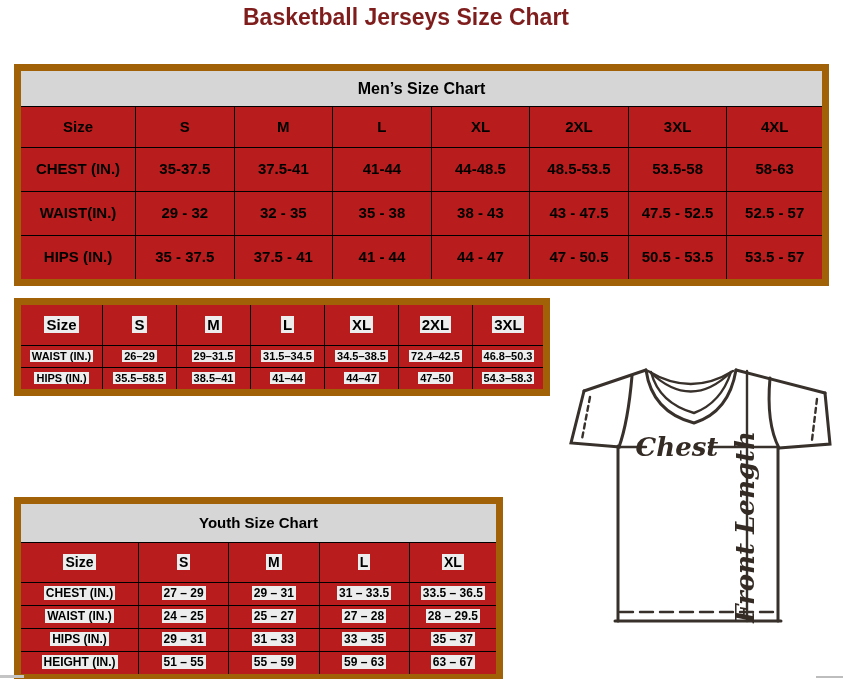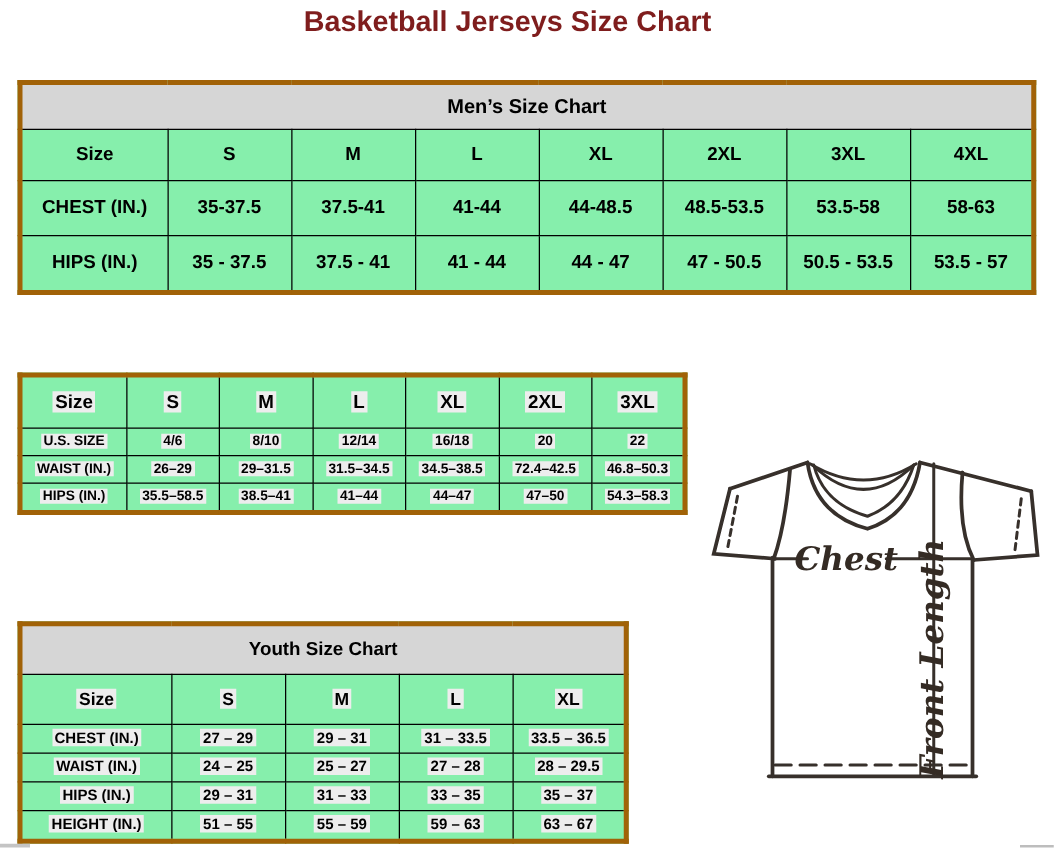--- a/index.html
+++ b/index.html
@@ -7,21 +7,21 @@
     width:843px;height:679px;position:relative;overflow:hidden;
     background:#ffffff;font-family:"Liberation Sans",sans-serif;
   }
   .title{
     position:absolute;left:0;top:4px;width:812px;margin:0;
     text-align:center;font-size:23px;font-weight:bold;color:#7f1d1d;
     font-family:"Liberation Sans",sans-serif;
   }
   table.chart{
     position:absolute;border-collapse:collapse;table-layout:fixed;
-    background:#86efac;border:4px solid #a16207;padding-left:24px;
+    background:#b91c1c;border:7px solid #a16207;padding-left:24px;
   }
   table.chart th,table.chart td{
     border:1px solid #000;text-align:center;vertical-align:middle;
     font-weight:bold;color:#000;padding:0;line-height:1.1;
     font-family:"Liberation Sans",sans-serif;
   }
   table.chart .band{background:#d6d6d6;}
   .hl{background:#ededed;padding:0 2px;}
 
   .tbl-men{left:14px;top:64px;width:815px;}
@@ -89,20 +89,30 @@
         </tr>
         <tr>
           <th class="rowlabel">CHEST (IN.)</th>
           <td>35-37.5</td>
           <td>37.5-41</td>
           <td>41-44</td>
           <td>44-48.5</td>
           <td>48.5-53.5</td>
           <td>53.5-58</td>
           <td>58-63</td>
+        </tr>
+        <tr>
+          <th class="rowlabel">WAIST(IN.)</th>
+          <td>29 - 32</td>
+          <td>32 - 35</td>
+          <td>35 - 38</td>
+          <td>38 - 43</td>
+          <td>43 - 47.5</td>
+          <td>47.5 - 52.5</td>
+          <td>52.5 - 57</td>
         </tr>
         <tr>
           <th class="rowlabel">HIPS (IN.)</th>
           <td>35 - 37.5</td>
           <td>37.5 - 41</td>
           <td>41 - 44</td>
           <td>44 - 47</td>
           <td>47 - 50.5</td>
           <td>50.5 - 53.5</td>
           <td>53.5 - 57</td>
@@ -123,29 +133,20 @@
         <tr class="size-row">
           <th><span class="hl">Size</span></th>
           <th><span class="hl">S</span></th>
           <th><span class="hl">M</span></th>
           <th><span class="hl">L</span></th>
           <th><span class="hl">XL</span></th>
           <th><span class="hl">2XL</span></th>
           <th><span class="hl">3XL</span></th>
         </tr>
         <tr>
-          <th class="rowlabel"><span class="hl">U.S. SIZE</span></th>
-          <td><span class="hl">4/6</span></td>
-          <td><span class="hl">8/10</span></td>
-          <td><span class="hl">12/14</span></td>
-          <td><span class="hl">16/18</span></td>
-          <td><span class="hl">20</span></td>
-          <td><span class="hl">22</span></td>
-        </tr>
-        <tr>
           <th class="rowlabel"><span class="hl">WAIST (IN.)</span></th>
           <td><span class="hl">26–29</span></td>
           <td><span class="hl">29–31.5</span></td>
           <td><span class="hl">31.5–34.5</span></td>
           <td><span class="hl">34.5–38.5</span></td>
           <td><span class="hl">72.4–42.5</span></td>
           <td><span class="hl">46.8–50.3</span></td>
         </tr>
         <tr>
           <th class="rowlabel"><span class="hl">HIPS (IN.)</span></th>

